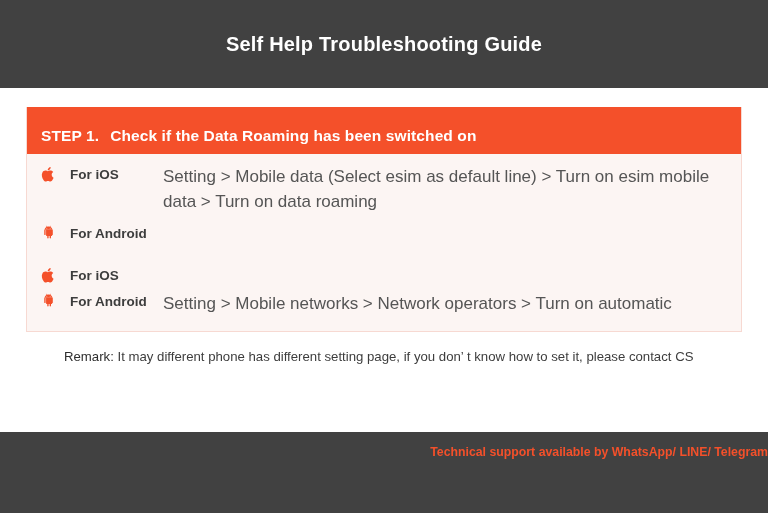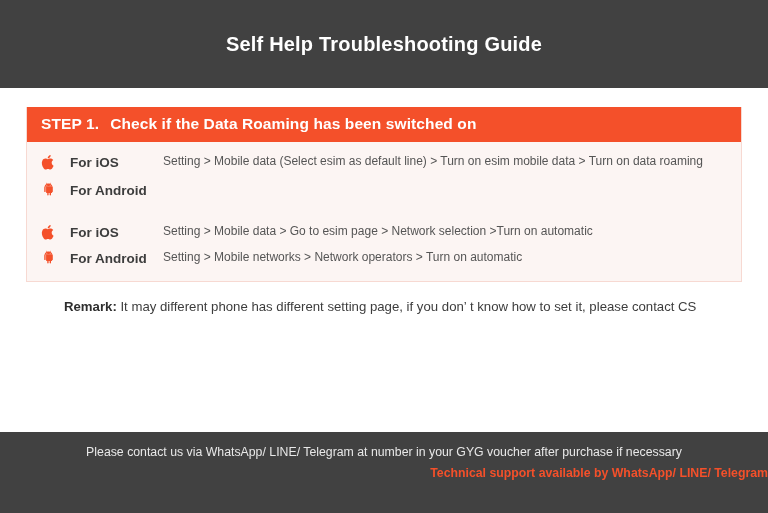--- a/index.html
+++ b/index.html
@@ -60,21 +60,21 @@
     background: #F4502A;
     color: #ffffff;
     font-size: 15.5px;
     font-weight: bold;
     padding: 8px 14px 9px 14px;
     letter-spacing: 0.1px;
     display: flex;
     align-items: baseline;
     gap: 11px;
   }
-  .step-header .step-num { white-space: nowrap; }
+  .step-header .step-num { white-space: nowrap; margin-top: 12px; }
   .step-header .step-text { white-space: nowrap; }
 
   .step-body {
     background: #FCF5F3;
     padding: 6px 0 8px 0;
   }
   .step-body.compact { padding: 7px 0 10px 0; }
 
   .os-row {
     display: flex;
@@ -98,34 +98,34 @@
     white-space: nowrap;
   }
   .os-icon {
     width: 15px;
     height: 17px;
     flex: 0 0 auto;
     display: block;
   }
 
   .os-steps {
-    font-size: 12px;
+    font-size: 17px;
     color: #555555;
     line-height: 1.45;
     padding-left: 4px;
   }
 
   
   .remark {
     padding: 15px 30px 0 38px;
     font-size: 13.2px;
     color: #3D3D3D;
     line-height: 1.55;
   }
-  .remark b { font-weight: bold; color: #2E2E2E; }
+  .remark b { font-weight: normal; color: #2E2E2E; }
   .remark .cont { display: inline-block; }
 
   
   .footer {
     height: 81px;
     background: #414141;
     flex: 0 0 auto;
     text-align: center;
     padding-top: 10px;
     box-sizing: border-box;
@@ -195,21 +195,20 @@
         <div class="os-row tight">
           <div class="os-label">
             <span class="os-icon-wrap">
               <svg class="os-icon" viewBox="0 0 24 28" xmlns="http://www.w3.org/2000/svg" aria-hidden="true">
                 <path fill="#F4502A" d="M17.2 14.6c0-3.1 2.5-4.6 2.6-4.7-1.4-2.1-3.6-2.4-4.4-2.4-1.9-.2-3.6 1.1-4.6 1.1-.9 0-2.4-1.1-3.9-1.1-2 0-3.9 1.2-4.9 3-2.1 3.7-.5 9.1 1.5 12.1 1 1.5 2.2 3.1 3.8 3.1 1.5-.1 2.1-1 3.9-1s2.3 1 3.9.9c1.6 0 2.6-1.5 3.6-2.9 1.1-1.7 1.6-3.3 1.6-3.4-.1 0-3.1-1.2-3.1-4.7z"></path>
                 <path fill="#F4502A" d="M14.4 5.5c.8-1 1.4-2.4 1.2-3.8-1.2.1-2.7.8-3.6 1.8-.8.9-1.5 2.3-1.3 3.7 1.4.1 2.8-.7 3.7-1.7z"></path>
               </svg>
             </span>
             <span class="os-label-text">For iOS</span>
           </div>
-          <div class="os-steps">Setting &gt; Mobile data &gt; Go to esim page &gt; Network selection &gt;Turn on automatic</div>
         </div>
 
         <div class="os-row tight">
           <div class="os-label">
             <span class="os-icon-wrap">
               <svg class="os-icon" viewBox="0 0 24 26" xmlns="http://www.w3.org/2000/svg" aria-hidden="true">
                 <path fill="#F4502A" d="M6.3 6.6c-.6 0-1.1.5-1.1 1.1v6.7c0 .6.5 1.1 1.1 1.1s1.1-.5 1.1-1.1V7.7c0-.6-.5-1.1-1.1-1.1zM17.7 6.6c-.6 0-1.1.5-1.1 1.1v6.7c0 .6.5 1.1 1.1 1.1s1.1-.5 1.1-1.1V7.7c0-.6-.5-1.1-1.1-1.1z"></path>
                 <path fill="#F4502A" d="M8.1 6.8v9.1c0 .5.4.9.9.9h1v3.1c0 .6.5 1.1 1.1 1.1s1.1-.5 1.1-1.1v-3.1h1.6v3.1c0 .6.5 1.1 1.1 1.1s1.1-.5 1.1-1.1v-3.1h1c.5 0 .9-.4.9-.9V6.8H8.1z"></path>
                 <path fill="#F4502A" d="M15.2 2.6l.9-1.5c.1-.2 0-.4-.1-.5-.2-.1-.4 0-.5.1l-.9 1.6c-.8-.3-1.7-.5-2.6-.5s-1.8.2-2.6.5L8.5.7c-.1-.2-.3-.2-.5-.1-.2.1-.2.3-.1.5l.9 1.5C7 3.6 5.8 5.2 5.8 7.1h12.4c0-1.9-1.2-3.5-3-4.5zM9.4 5.3c-.3 0-.5-.2-.5-.5s.2-.5.5-.5.5.2.5.5-.2.5-.5.5zm5.2 0c-.3 0-.5-.2-.5-.5s.2-.5.5-.5.5.2.5.5-.2.5-.5.5z"></path>
               </svg>
@@ -223,17 +222,16 @@
 
     </div>
 
     <div class="remark">
       <b>Remark:</b><span> It may different phone has different setting page, if you don’ t know how to set it,  please contact CS</span><br>
     </div>
 
   </div>
 
   <div class="footer">
-    <div class="footer-line1">Please contact us via WhatsApp/ LINE/ Telegram at number in your GYG voucher after purchase if necessary</div>
     <div class="footer-line2">Technical support available by WhatsApp/ LINE/ Telegram</div>
   </div>
 
 </div>
 
 </body></html>

